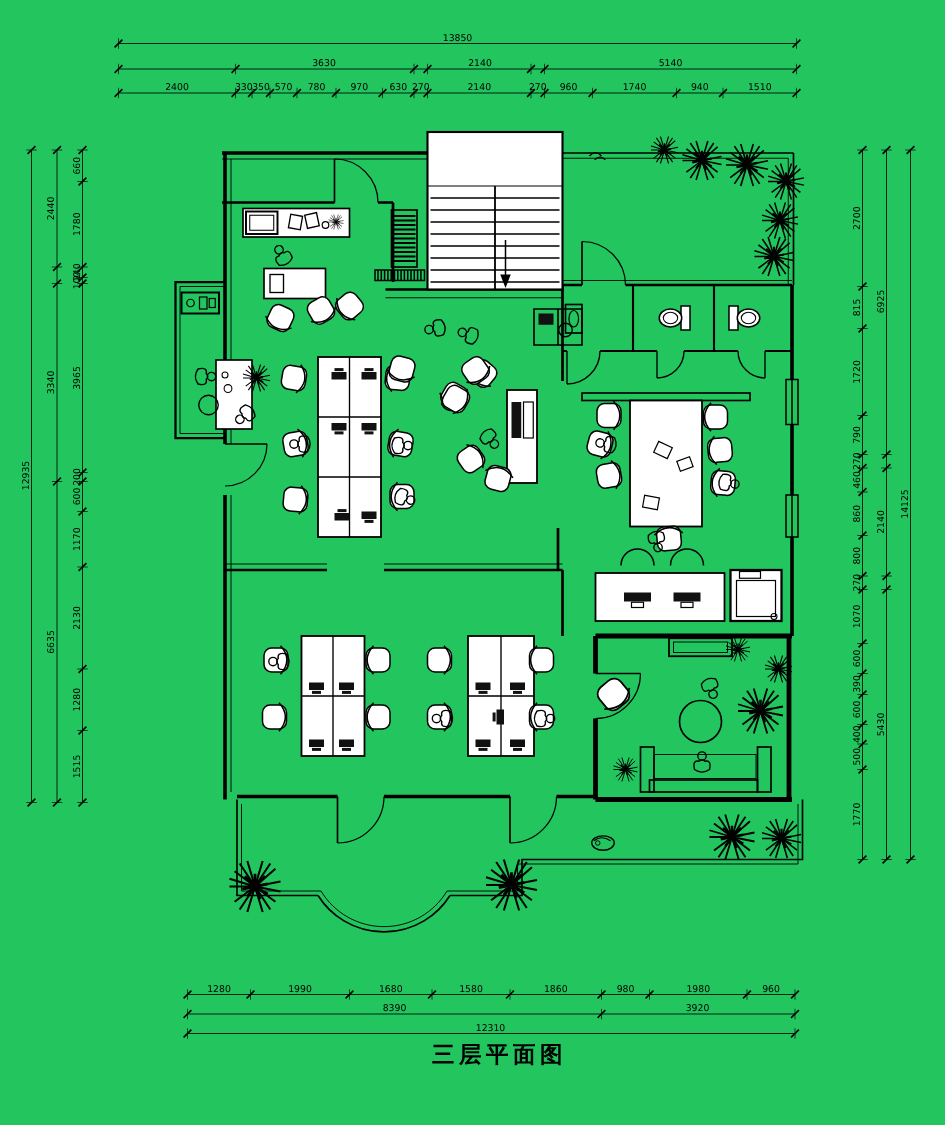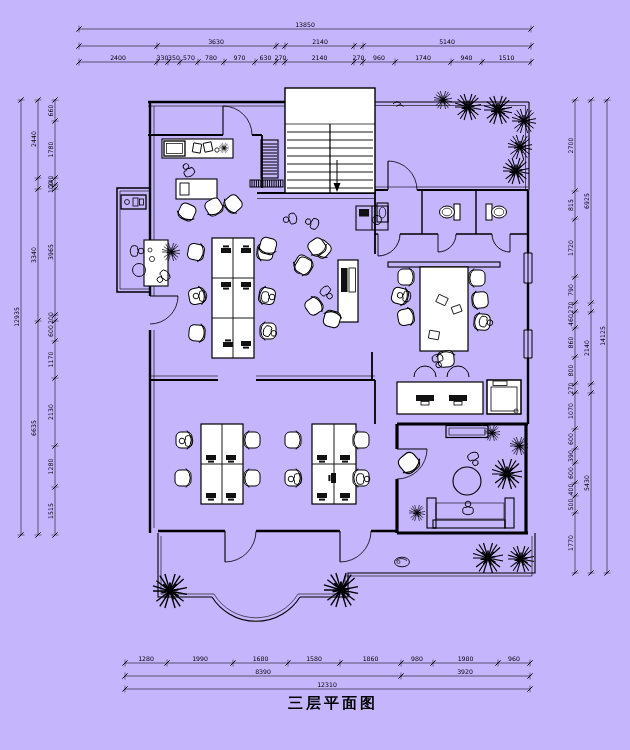--- a/index.html
+++ b/index.html
@@ -1,16 +1,16 @@
 <!DOCTYPE html>
 <html><head>
 <meta charset="utf-8">
 <style>
   html,body{margin:0;padding:0;background:#fff;}
-  .stage{position:relative;width:630px;height:750px;background:#c4b5fd;overflow:hidden;
+  .stage{position:relative;width:630px;height:750px;background:#22c55e;overflow:hidden;
          font-family:"DejaVu Sans",sans-serif;}
   svg{display:block;}
   .dim{font:6.2px "DejaVu Sans",sans-serif;text-anchor:middle;fill:#000;}
   .title{font:bold 15px "DejaVu Sans",sans-serif;letter-spacing:3px;text-anchor:middle;fill:#000;}
 </style>
 </head>
 <body>
 
 <div class="stage">
 <svg viewBox="0 0 630 750" width="630" height="750">

